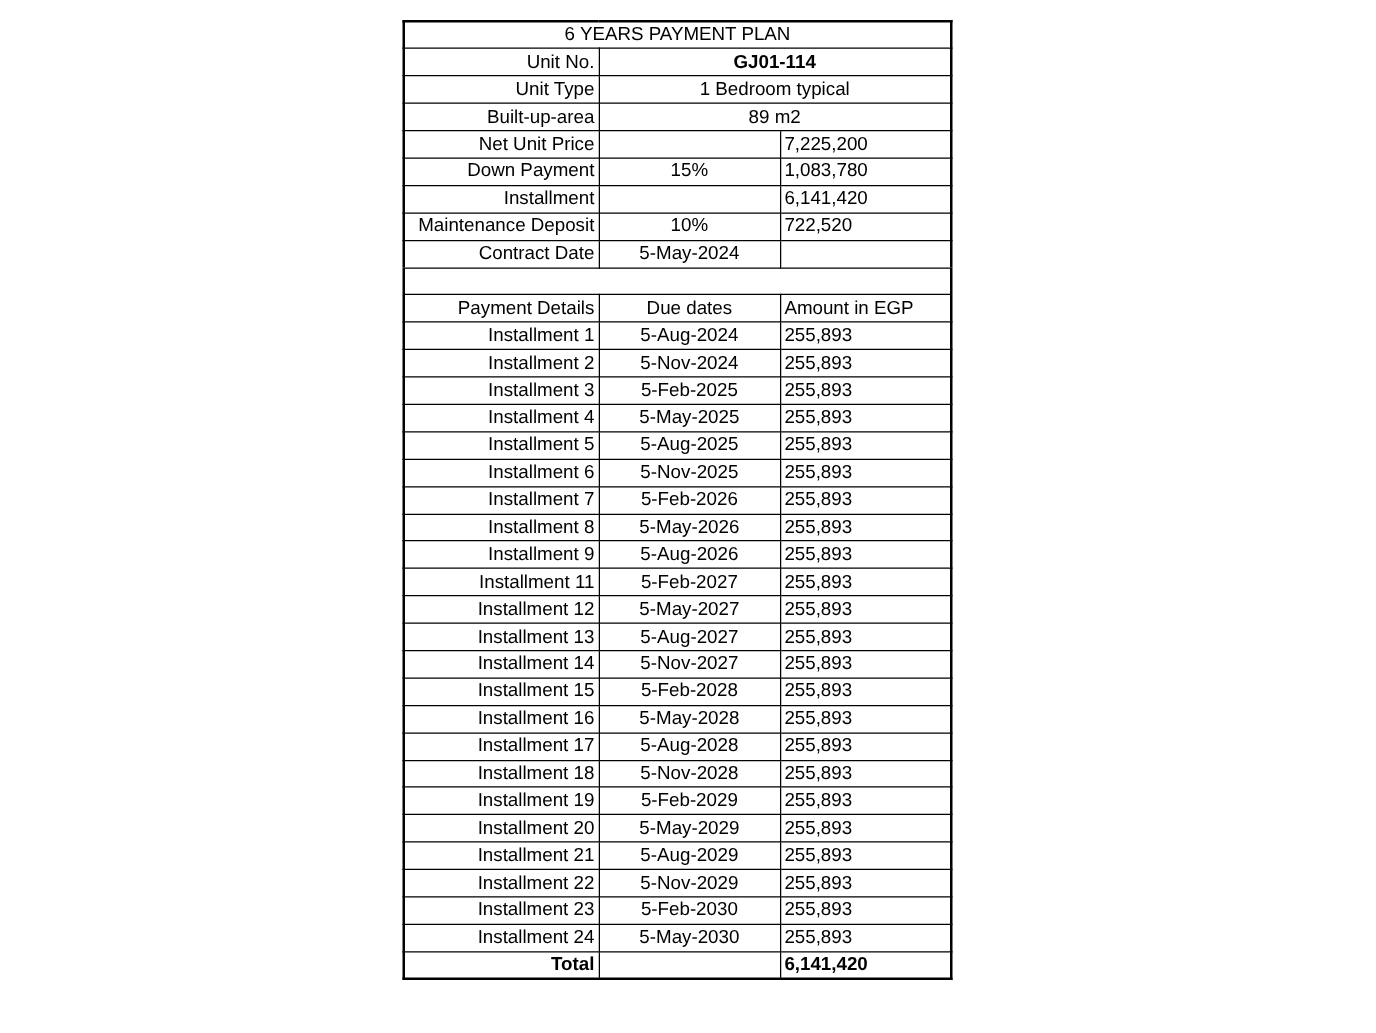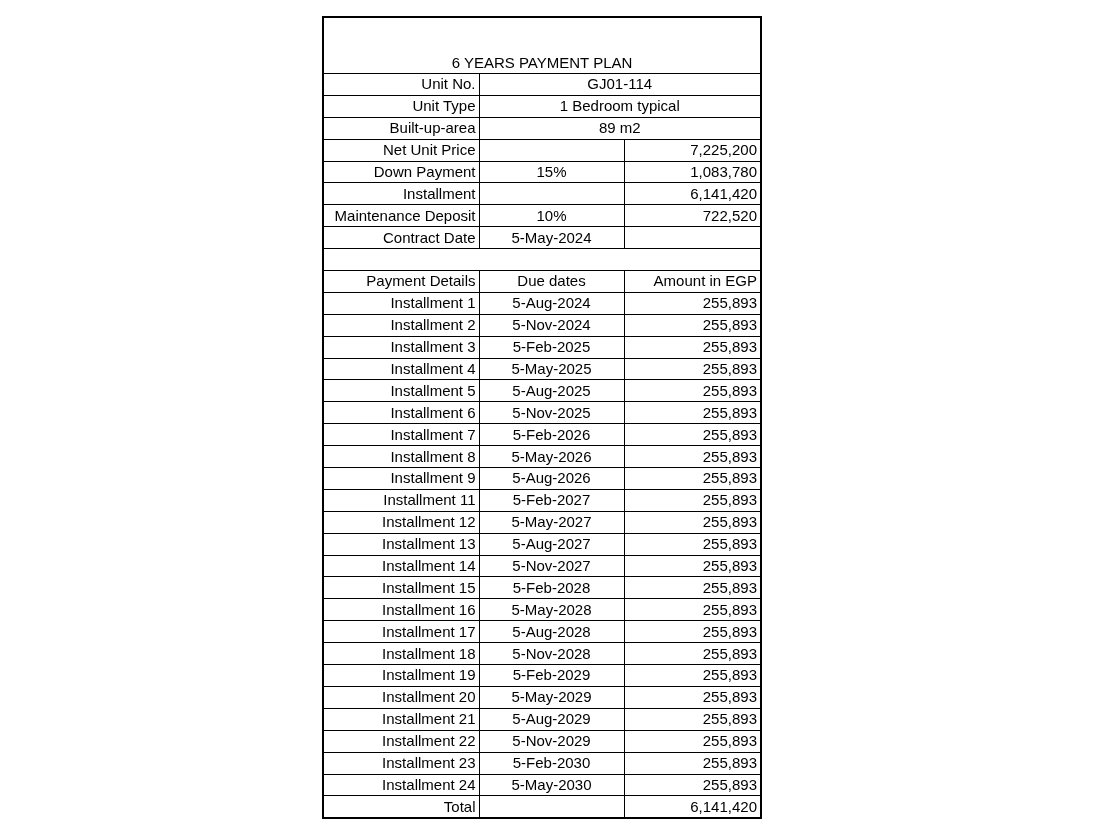--- a/index.html
+++ b/index.html
@@ -30,30 +30,30 @@
     padding: 0 3px;
     font-size: 15px;
     line-height: 20px;
     vertical-align: middle;
     white-space: nowrap;
     overflow: hidden;
     box-sizing: border-box;
   }
   td.lbl   { text-align: right; }
   td.ctr   { text-align: center; }
-  td.num   { text-align: right; }
-  .bold    { font-weight: 400; margin-top: 40px; }
+  td.num   { }
+  .bold    { font-weight: 700; margin-top: 40px; }
 
   
   td.title-cell {
     position: relative;
     text-align: center;
     padding: 0;
   }
-  .title-text { display: inline-block; margin-top: 35px; }
+  .title-text { display: inline-block; }
   .currency-label {
     position: absolute;
     right: 4px;
     top: 0;
     height: 100%;
     display: flex;
     align-items: center;
     font-family: cursive;
     font-weight: 700;
     font-size: 14px;

